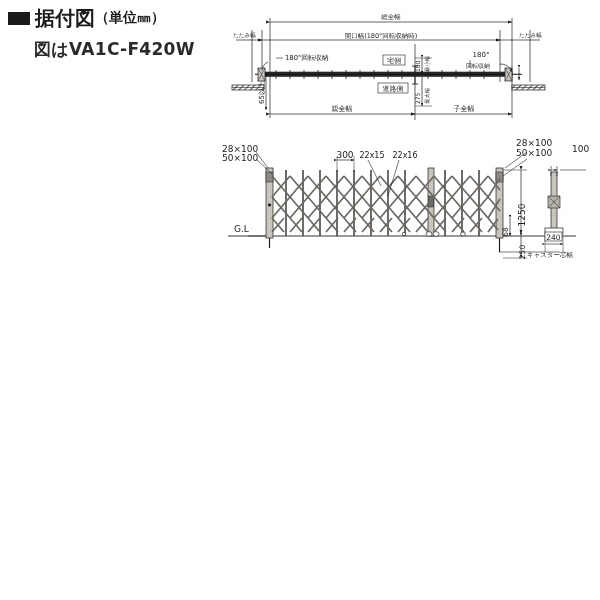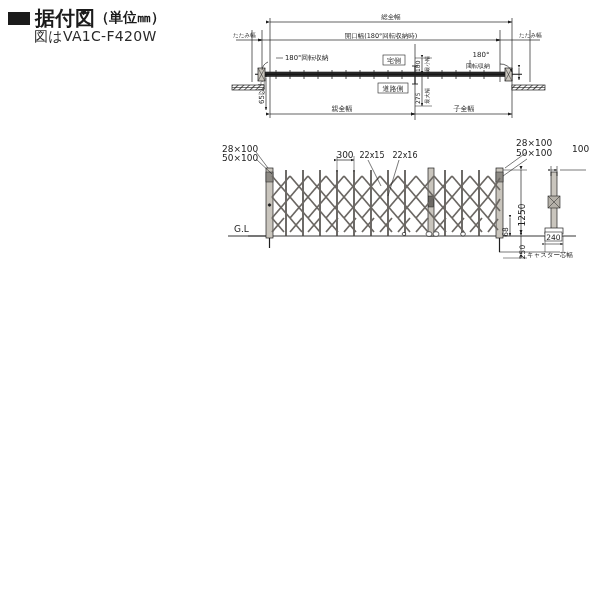--- a/index.html
+++ b/index.html
@@ -19,22 +19,22 @@
     width:22px;height:13px;background:#1b1b1b;margin-right:5px;
     transform:skewX(0deg);
   }
   .title-main{
     font-size:20px;color:#1b1b1b;letter-spacing:0px;
     font-family:"DejaVu Sans","Liberation Sans",sans-serif;
     font-weight:600;line-height:1;
   }
   .title-unit{font-size:14px;color:#1b1b1b;font-weight:700;}
   .subtitle{
-    margin-top:0;margin-left:26px;font-size:14px;color:#2a2a2a;
-    font-family:"DejaVu Sans","Liberation Sans",sans-serif;font-weight:400;
+    margin-top:10px;margin-left:26px;font-size:17px;color:#2a2a2a;
+    font-family:"DejaVu Sans","Liberation Sans",sans-serif;font-weight:700;
     letter-spacing:0.3px;
   }
 
   
   #dwg{position:absolute;left:0;top:0;width:600px;height:600px;}
 </style>
 </head>
 <body>
 
 <div id="root">

